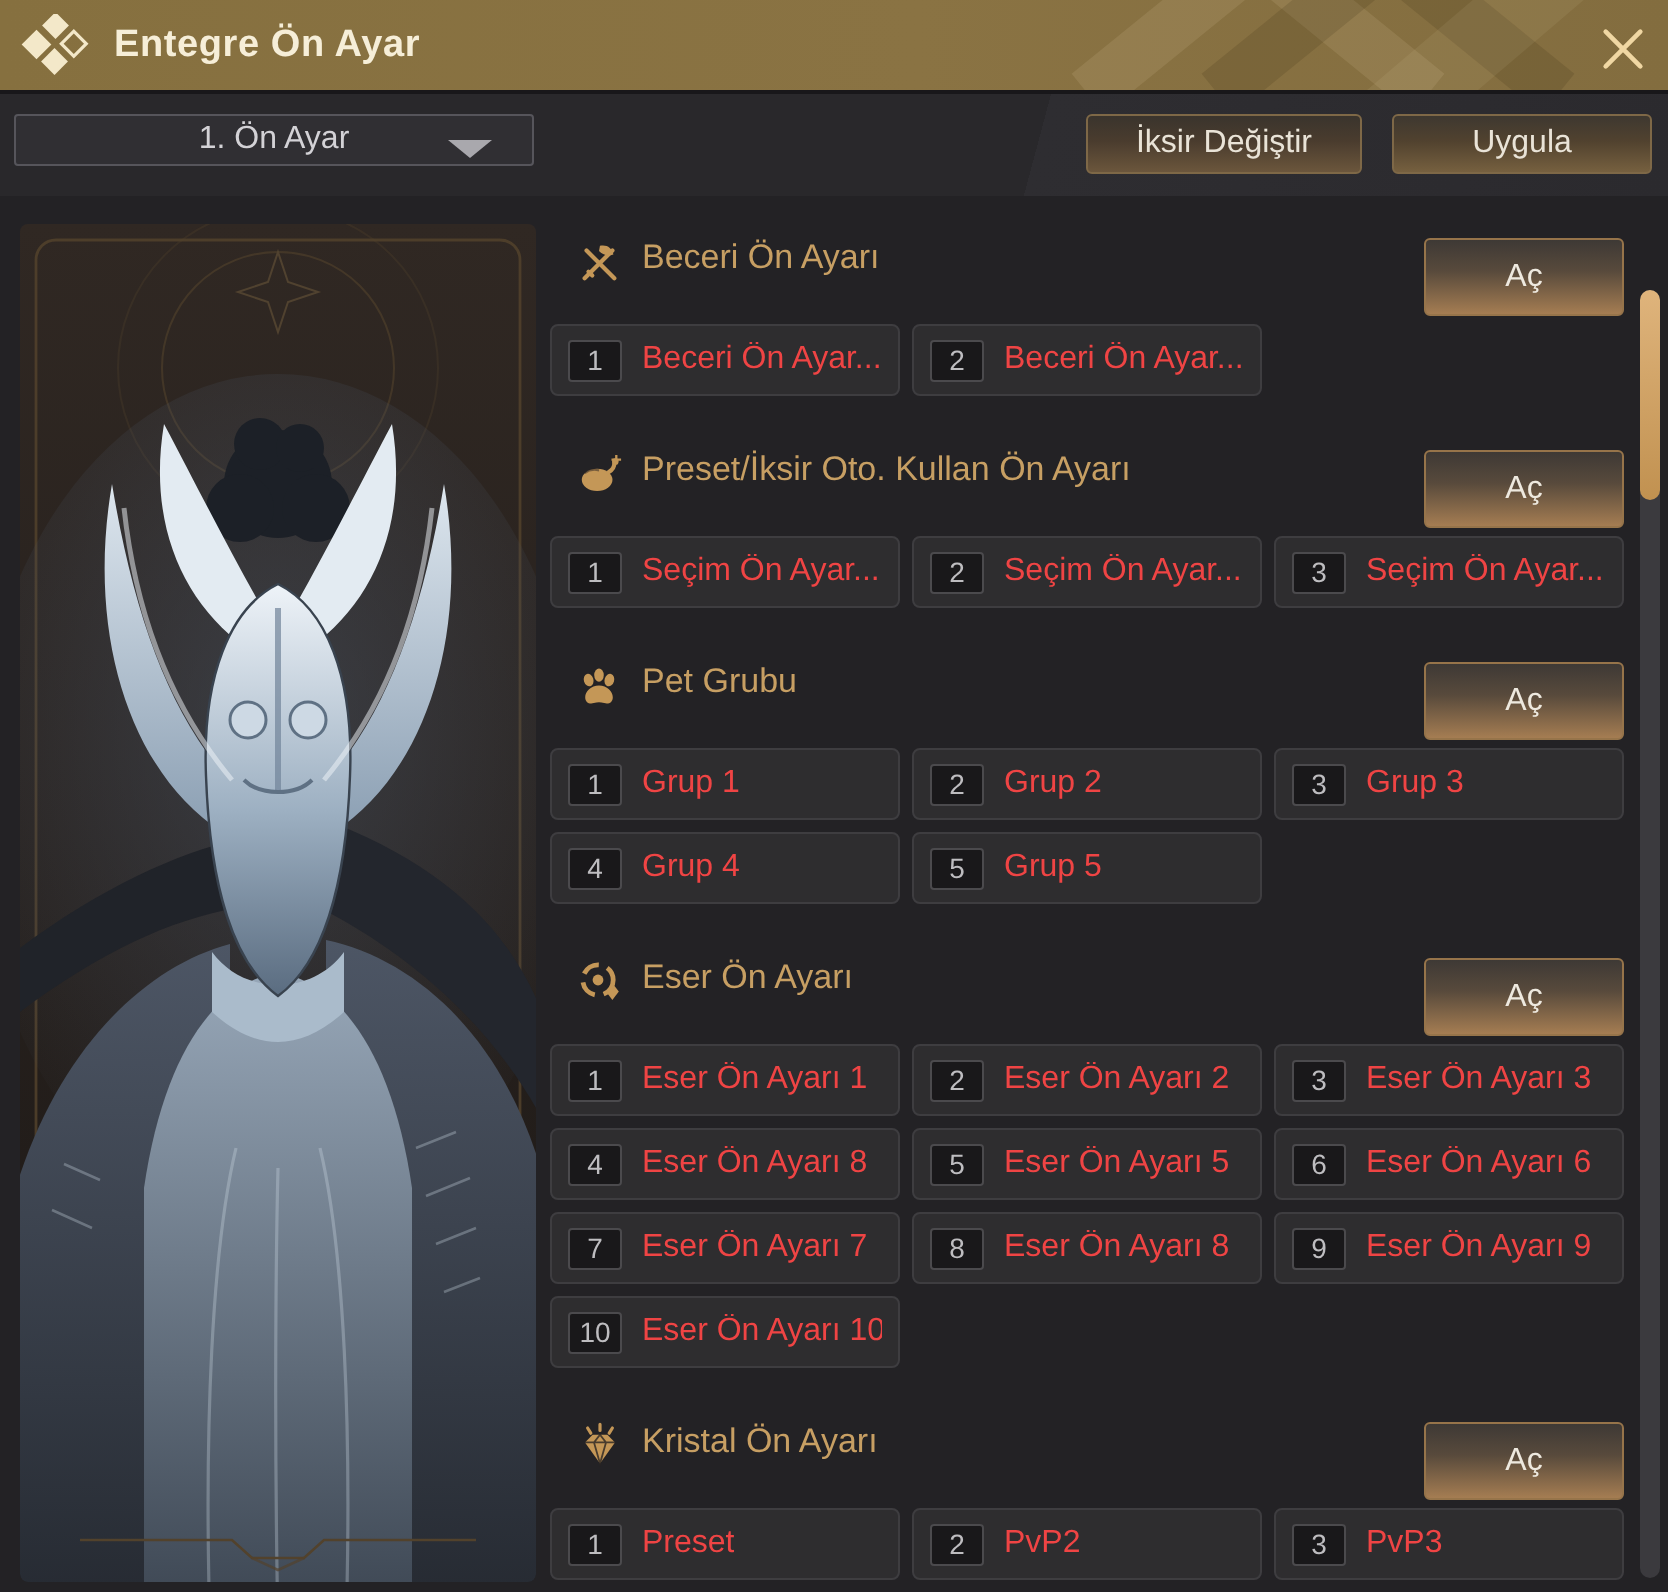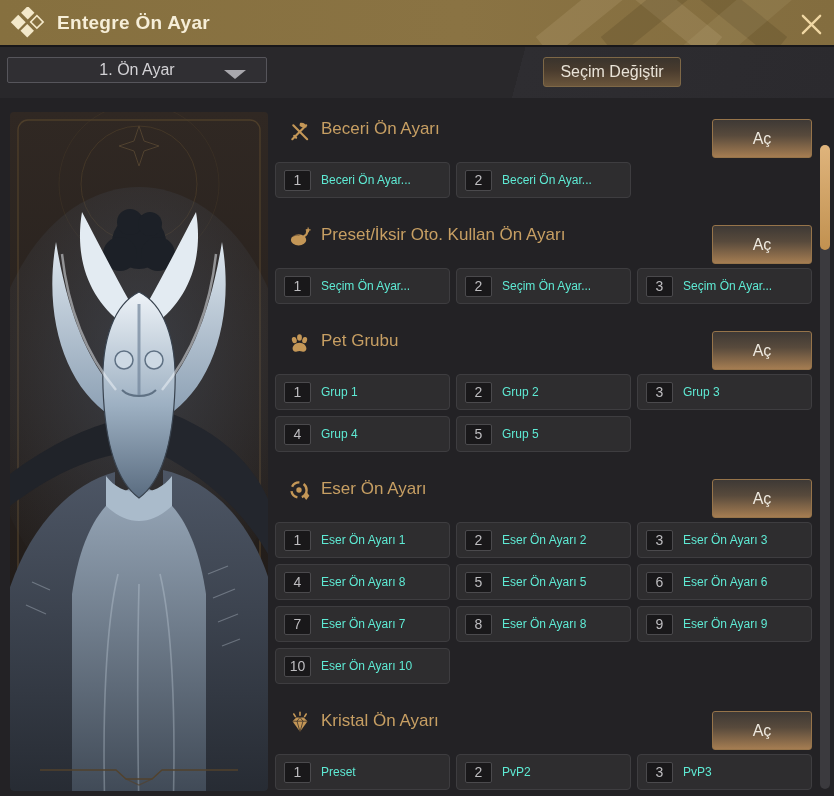--- a/index.html
+++ b/index.html
@@ -39,21 +39,21 @@
   .sec-title { color:#c79f63; font-size:17px; font-weight:400; white-space:nowrap; }
   .open-btn { position:absolute; right:0; top:0; width:100px; height:39px;
               background:linear-gradient(#3e3935 0%,#584a3c 42%,#a57d52 100%);
               border:1px solid #96744a; border-radius:3px; color:#eee9df; font-size:16px; cursor:pointer;
               font-family:"Liberation Sans", sans-serif; }
   .items { display:grid; grid-template-columns:repeat(3,175px); gap:6px; }
   .item { height:36px; background:#2e2d2f; border:1px solid #3e3d40; border-radius:4px; display:flex; align-items:center;
           padding:0 8px; cursor:pointer; overflow:hidden; text-align:left; }
   .badge { width:27px; height:21px; background:#19181a; border:1px solid #4b4a4d; border-radius:2px; flex:none;
            display:flex; align-items:center; justify-content:center; font-size:14px; color:#bebdc0; margin-right:10px; }
-  .label { color:#5eead4; font-size:12px; white-space:nowrap; overflow:hidden; }
+  .label { color:#ef4444; font-size:16px; white-space:nowrap; overflow:hidden; }
 
   
   .scrollbar { position:absolute; left:820px; top:47px; width:10px; height:644px; background:#3b3a3e; border-radius:5px; }
   .scroll-thumb { position:absolute; left:0; top:0; width:10px; height:105px; border-radius:5px;
                   background:linear-gradient(#dfb47c,#c19150); }
 </style>
 </head>
 <body>
 
 <div class="window">
@@ -80,21 +80,22 @@
         <path d="M4 4 L22 22 M22 4 L4 22" stroke="#f0d7a3" stroke-width="2.4" stroke-linecap="round"></path>
       </svg>
     </button>
   </header>
 
   <div class="toolbar">
     <div class="dropdown">
       <span>1. Ön Ayar</span>
       <span class="caret"></span>
     </div>
-    <button class="tb-btn rename">Seçim Değiştir</button>
+    <button class="tb-btn rename">İksir Değiştir</button>
+    <button class="tb-btn apply">Uygula</button>
   </div>
 
   <div class="content">
 
     <aside class="portrait">
       <svg width="258" height="679" viewBox="0 0 258 679">
         <defs>
           <linearGradient id="pg-bg" x1="0" y1="0" x2="0" y2="1">
             <stop offset="0" stop-color="#302823"></stop>
               <stop offset="1" stop-color="#1c1816"></stop>

